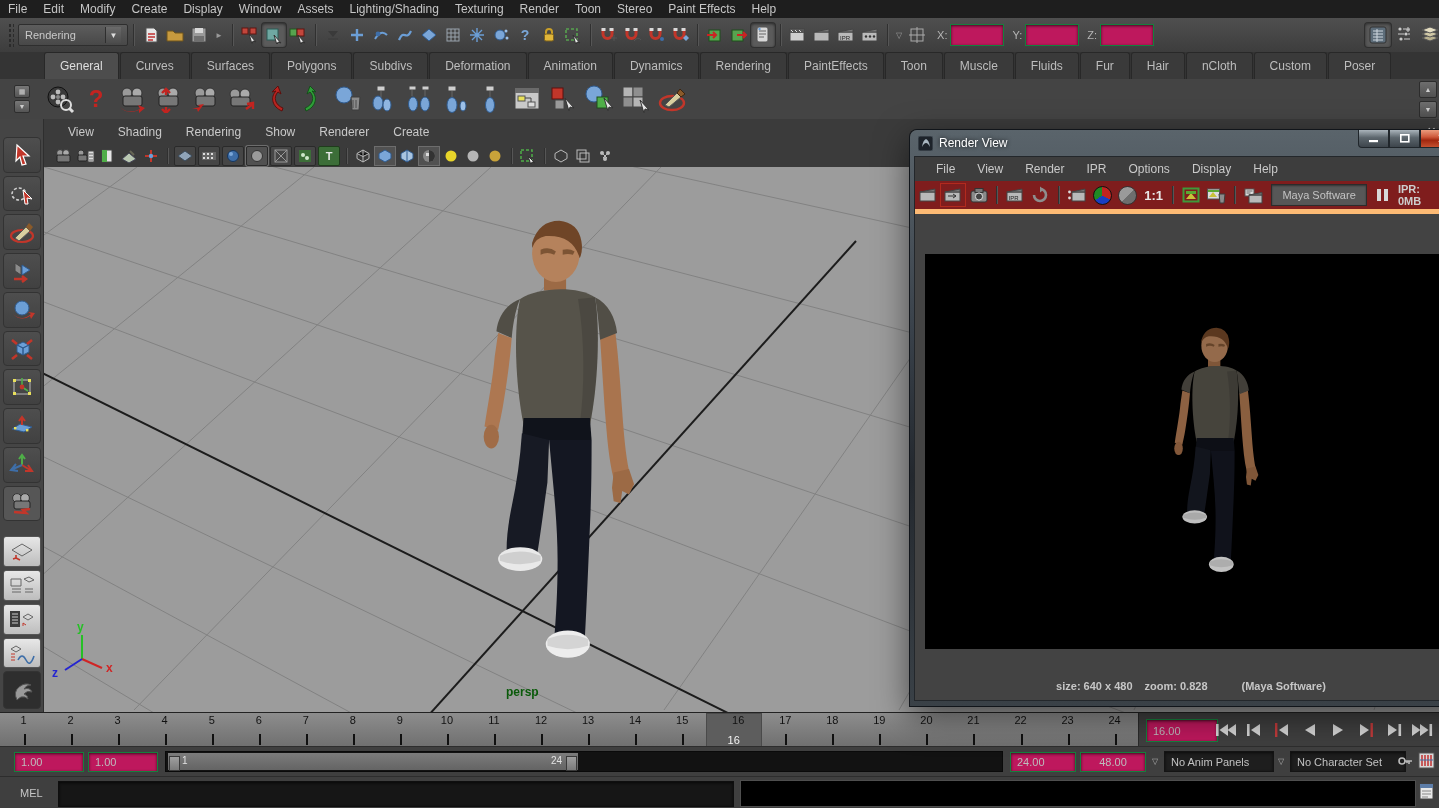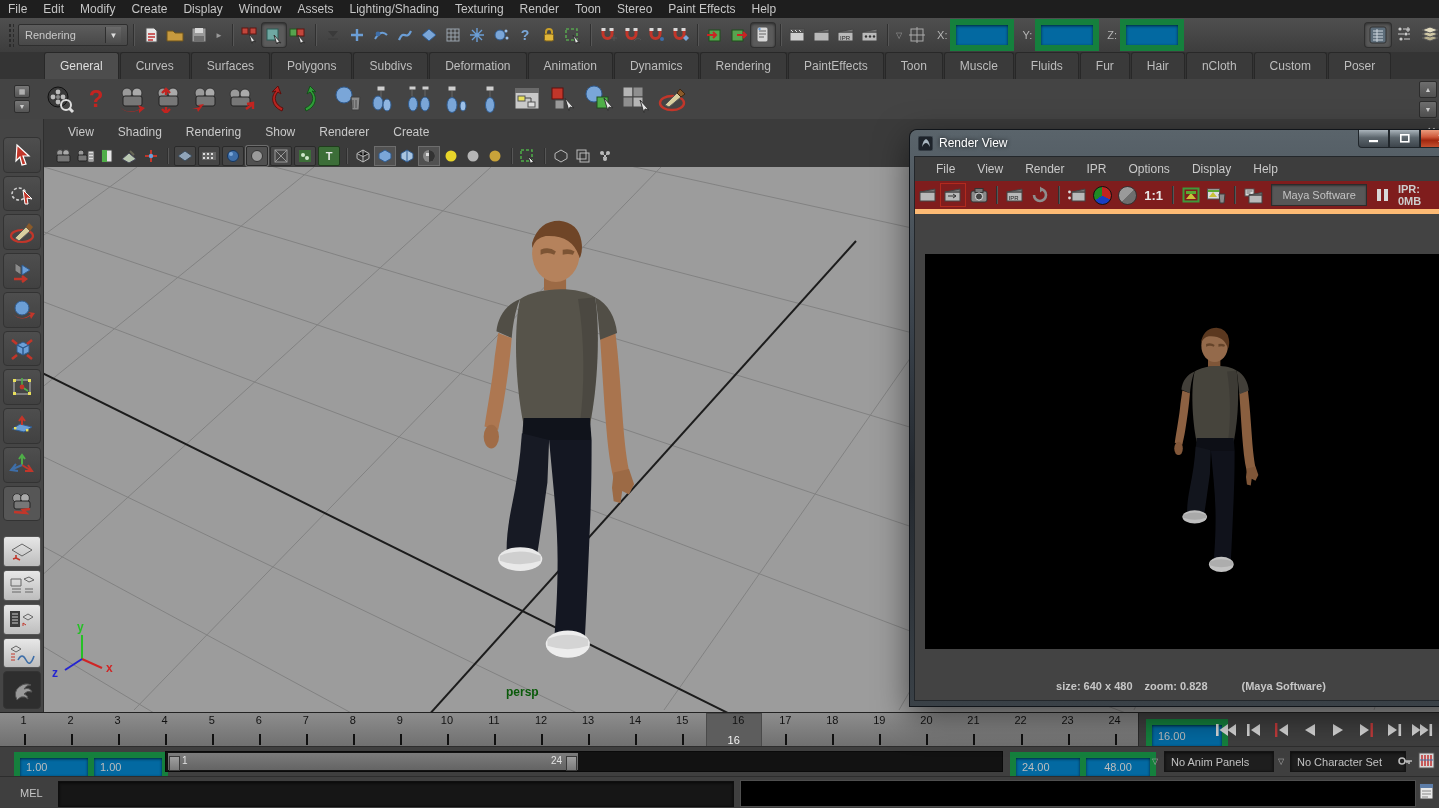--- a/index.html
+++ b/index.html
@@ -3,21 +3,21 @@
 <meta charset="utf-8">
 <style>
   html,body{margin:0;padding:0;background:#3f3f3f;width:1439px;height:808px;overflow:hidden;
     font-family:"Liberation Sans",sans-serif;font-size:11px;color:#c8c8c8;-webkit-font-smoothing:antialiased;}
   .abs{position:absolute;}
   .fx{display:flex;align-items:center;}
   .ic{display:inline-flex;align-items:center;justify-content:center;flex:0 0 auto;}
   .vsep{width:1px;height:22px;background:#303030;box-shadow:1px 0 0 #565656;margin:0 5px;flex:0 0 auto;}
   .grip{width:6px;height:24px;margin:0 4px;flex:0 0 auto;
     background-image:radial-gradient(#2b2b2b 1px,transparent 1.2px);background-size:4px 5px;}
-  .fld{background:#0369a1;border:6px solid #15803d;box-shadow:inset 0 1px 3px rgba(0,0,0,.65);
+  .fld{background:#be185d;border:1px solid #15803d;box-shadow:inset 0 1px 3px rgba(0,0,0,.65);
     color:#bdbdbd;padding:2px 6px;font-size:11px;line-height:14px;}
   
   #menubar{left:0;top:0;width:1439px;height:18px;background:#1e1e1e;border-bottom:1px solid #0c0c0c;}
   #menubar .mi{padding:1px 8px;color:#c6c6c6;font-size:12px;cursor:default;}
   
   #statusline{left:0;top:18px;width:1439px;height:34px;background:linear-gradient(#4f4f4f,#3d3d3d);
     border-bottom:1px solid #2c2c2c;padding:0 4px;}
   .menuset{width:96px;height:20px;background:linear-gradient(#5d5d5d,#484848);border:1px solid #2e2e2e;
     border-radius:2px;color:#c9c9c9;display:flex;align-items:center;padding:0 6px;}
   .menuset .arrowbtn{margin-left:auto;width:15px;height:16px;background:linear-gradient(#6a6a6a,#4c4c4c);

